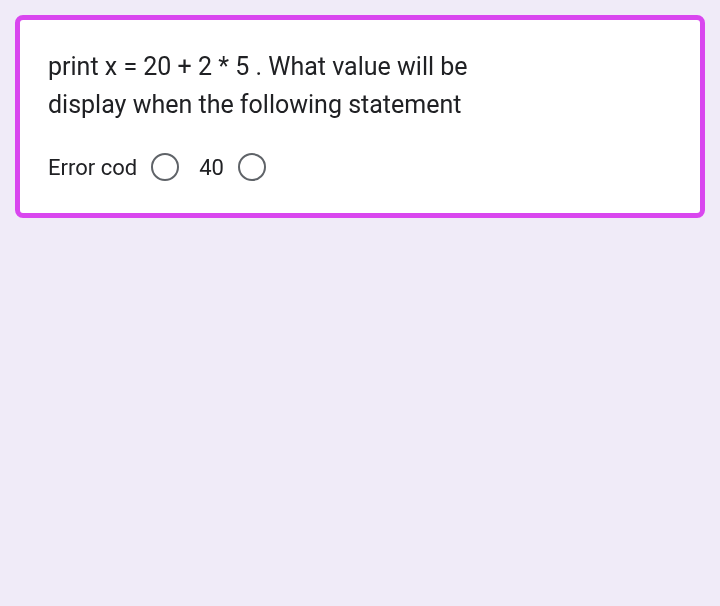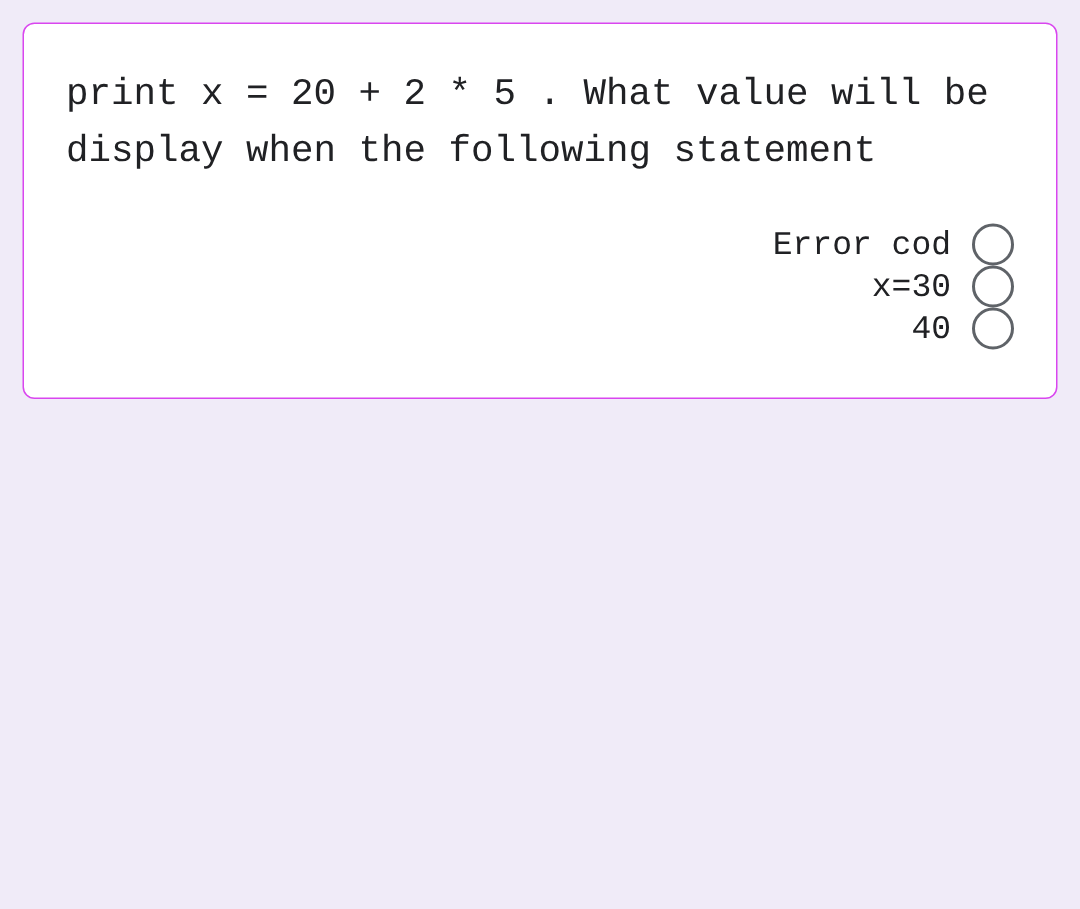--- a/index.html
+++ b/index.html
@@ -11,22 +11,21 @@
       font-family: Roboto, Arial, sans-serif;
       background: #f0ebf8;
       padding: 15px;
       width: 720px;
       height: 606px;
     }
     .card {
       background: #ffffff;
       border-radius: 8px;
       padding: 28px 28px 32px 28px;
-      border: 1px solid #d946ef;
-      font-family: Liberation Mono, monospace;
+      border: 5px solid #d946ef;
     }
     .question-text {
       font-size: 25px;
       line-height: 1.5;
       color: #202124;
       text-align: right;
       direction: rtl;
       unicode-bidi: plaintext;
       margin-bottom: 30px;
     }
@@ -39,21 +38,21 @@
     .question-line3 {
       display: block;
       text-align: right;
       direction: ltr;
     }
     .required {
       color: #d93025;
     }
     .options {
       display: flex;
-      flex-direction: column;
+      gap: 20px;
     }
     .option {
       display: flex;
       align-items: center;
       justify-content: flex-end;
       gap: 14px;
       cursor: pointer;
     }
     .option-label {
       font-size: 22px;
@@ -75,21 +74,17 @@
     <span class="question-line1">print x = 20 + 2 * 5 . What value will be</span>
     <span class="question-line2">display when the following statement</span>
   </div>
 
   <div class="options">
     <div class="option">
       <span class="option-label">Error cod</span>
       <span class="radio"></span>
     </div>
     <div class="option">
-      <span class="option-label">x=30</span>
-      <span class="radio"></span>
-    </div>
-    <div class="option">
       <span class="option-label">40</span>
       <span class="radio"></span>
     </div>
   </div>
 </div>
 
 </body></html>

